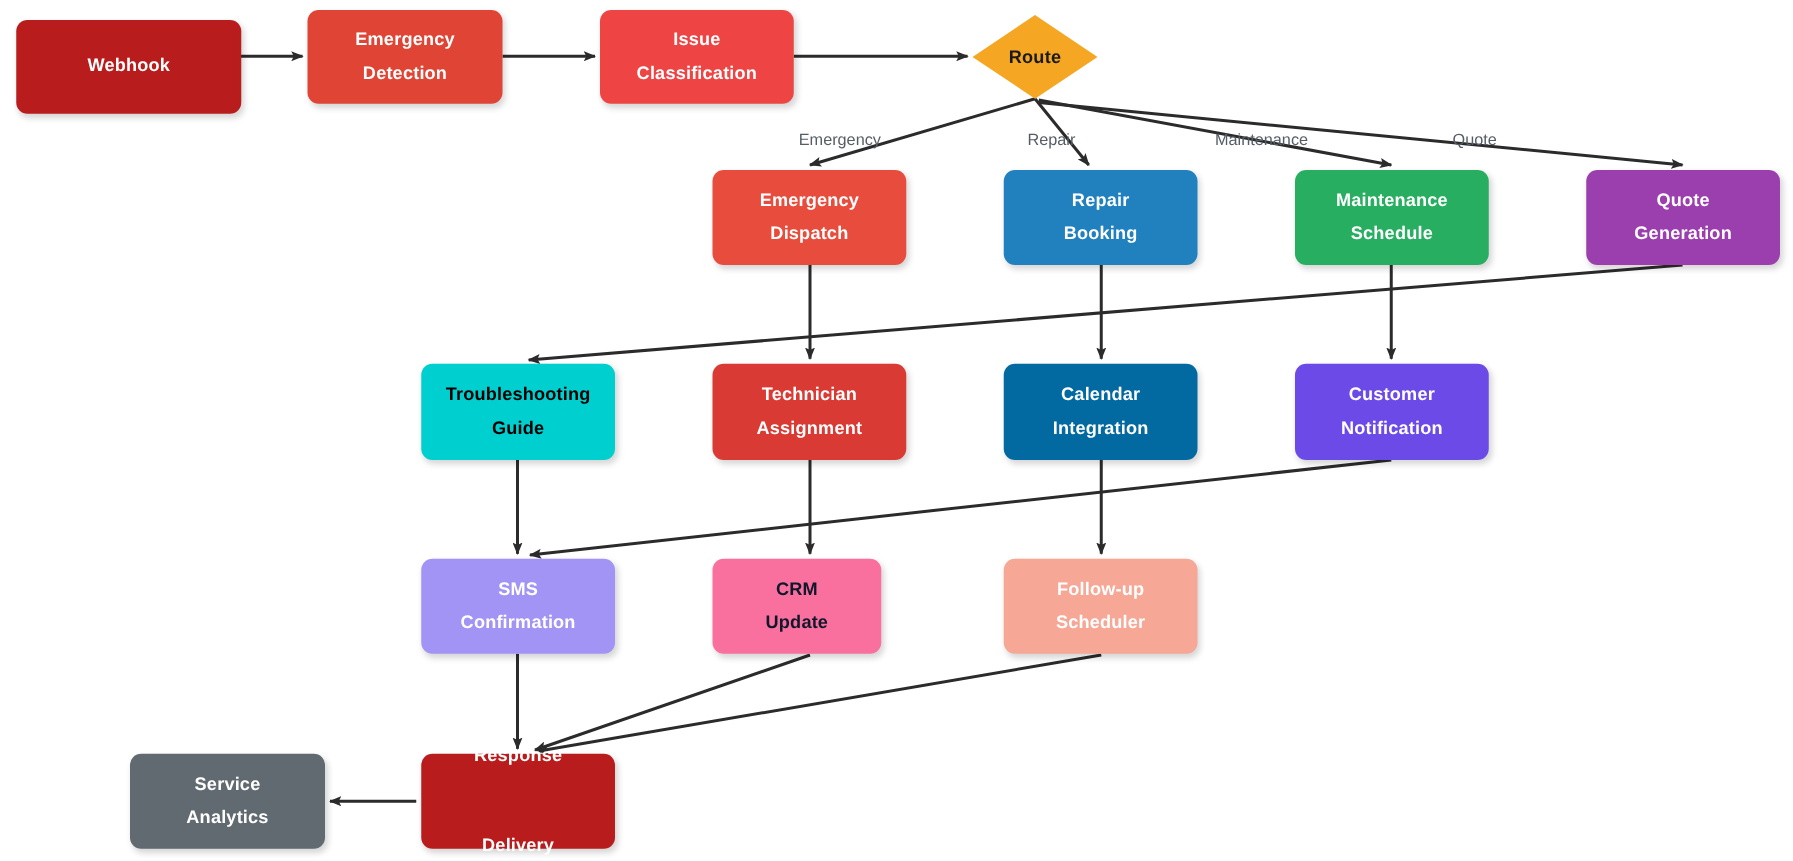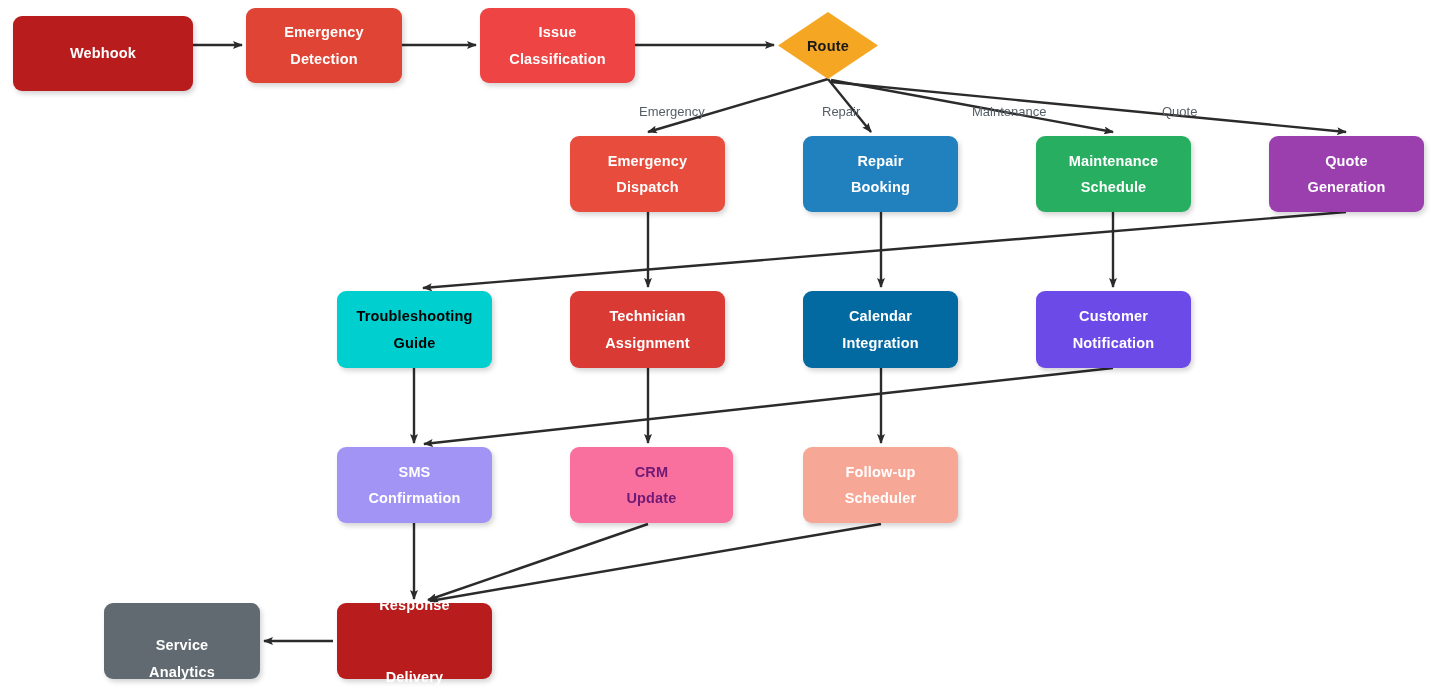--- a/index.html
+++ b/index.html
@@ -166,29 +166,29 @@
         <span class="ln">Integration</span>
       </div>
       <div class="node" style="left: 1036px; top: 291px; width: 155px; height: 77px; background: rgb(108, 74, 232); color: rgb(255, 255, 255);">
         <span class="ln">Customer</span>
         <span class="ln">Notification</span>
       </div>
       <div class="node" style="left: 337px; top: 447px; width: 155px; height: 76px; background: rgb(162, 148, 245); color: rgb(255, 255, 255);">
         <span class="ln">SMS</span>
         <span class="ln">Confirmation</span>
       </div>
-      <div class="node" style="left: 570px; top: 447px; width: 163px; height: 76px; background: rgb(249, 112, 159); color: #701a75;">
+      <div class="node" style="left: 570px; top: 447px; width: 135px; height: 76px; background: rgb(249, 112, 159); color: #0f172a;">
         <span class="ln">CRM</span>
         <span class="ln">Update</span>
       </div>
       <div class="node" style="left: 803px; top: 447px; width: 155px; height: 76px; background: rgb(247, 167, 149); color: rgb(255, 255, 255);">
         <span class="ln">Follow-up</span>
         <span class="ln">Scheduler</span>
       </div>
-      <div class="node" style="left: 104px; top: 603px; width: 156px; height: 76px; background: rgb(96, 106, 112); color: rgb(255, 255, 255); justify-content: flex-end;">
+      <div class="node" style="left: 104px; top: 603px; width: 156px; height: 76px; background: rgb(96, 106, 112); color: rgb(255, 255, 255);">
         <span class="ln">Service</span>
         <span class="ln">Analytics</span>
       </div>
       <div class="node" style="left: 337px; top: 603px; width: 155px; height: 76px; background: #b91c1c; color: rgb(255, 255, 255); gap: 46px;">
         <span class="ln">Response</span>
         <span class="ln">Delivery</span>
       </div>
     </div>
   <div id="labels-group">
       <div class="edge-label" style="left: 639px; top: 104px;">Emergency</div>

